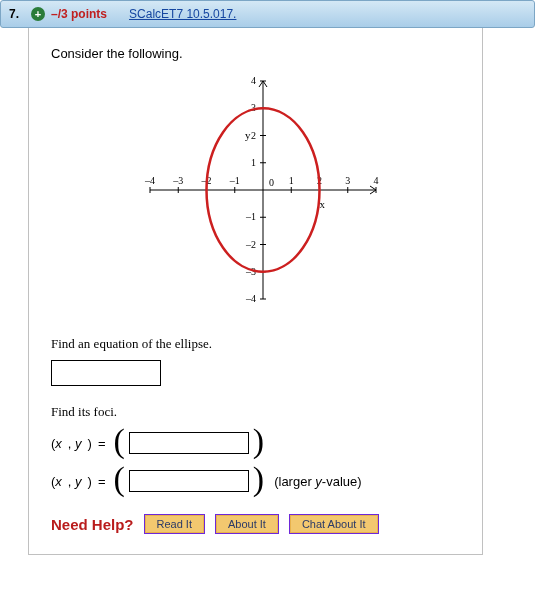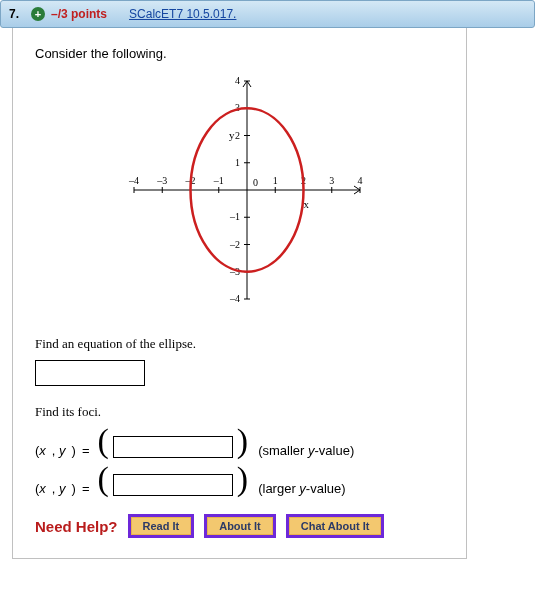--- a/index.html
+++ b/index.html
@@ -36,41 +36,41 @@
     font-weight: bold;
     font-size: 11px;
     margin-right: 6px;
   }
   .pts { color: #c02020; font-weight: bold; margin-right: 22px;}
   .srclink { color: #1546a0; text-decoration: underline; cursor: pointer;}
   .body {
     border-left: 1px solid #c0c0c0;
     border-right: 1px solid #c0c0c0;
     border-bottom: 1px solid #c0c0c0;
-    margin-left: 12px;
+    margin-left: 28px;
     padding: 18px 22px 20px 22px;
     width: 455px;
     box-sizing: border-box;
   }
   .prompt { margin-bottom: 8px; }
   .graph-wrap { text-align: center; margin: 6px auto 14px auto;}
   .sect { margin-top: 10px; margin-bottom: 6px; font-family: Liberation Serif, serif;}
   .eqbox {
     display: inline-block;
     width: 110px;
     height: 26px;
     border: 1px solid #000;
     background: #fff;
     vertical-align: middle;
     padding: 1px;
     box-sizing: border-box;
   }
   .ansrow {
     display: flex;
-    align-items: flex-end;
+    align-items: center;
     margin: 8px 0;
   }
   .xy { font-style: italic; margin-right: 6px;}
   .eq { margin-right: 8px;}
   .paren {
     font-family: "Times New Roman", serif;
     font-size: 34px;
     line-height: 30px;
     position: relative;
     top: -2px;
@@ -92,24 +92,24 @@
     align-items: center;
     gap: 10px;
   }
   .needhelp {
     color: #b91c1c;
     font-weight: bold;
     font-size: 15px;
     font-family: Verdana, Arial, sans-serif;
   }
   .hbtn {
-    border: 3px solid #6d28d9;
+    border: 1px solid #6d28d9;
     background: #f3c86f;
     font-size: 11px;
-    font-weight: bold;
+    font-weight: normal;
     color: #2b3a67;
     padding: 3px 12px;
     cursor: pointer;
     box-shadow: inset 0 0 0 1px #e9b24b;
   }
 </style>
 </head>
 <body>
 
 <div class="header">
@@ -174,21 +174,20 @@
   </div>
 
   <div class="sect">Find its foci.</div>
 
   <div class="ansrow">
     <span>(<span class="xy">x</span>, <span class="xy">y</span>)</span>
     <span class="eq" style="margin-left:6px">=</span>
     <span class="paren">(</span>
     <input type="text" class="inbox" style="">
     <span class="paren">)</span>
-    <span class="hint">(smaller <span style="font-style:italic">y</span>-value)</span>
   </div>
 
   <div class="ansrow">
     <span>(<span class="xy">x</span>, <span class="xy">y</span>)</span>
     <span class="eq" style="margin-left:6px">=</span>
     <span class="paren">(</span>
     <input type="text" class="inbox" style="">
     <span class="paren">)</span>
     <span class="hint">(larger <span style="font-style:italic">y</span>-value)</span>
   </div>

